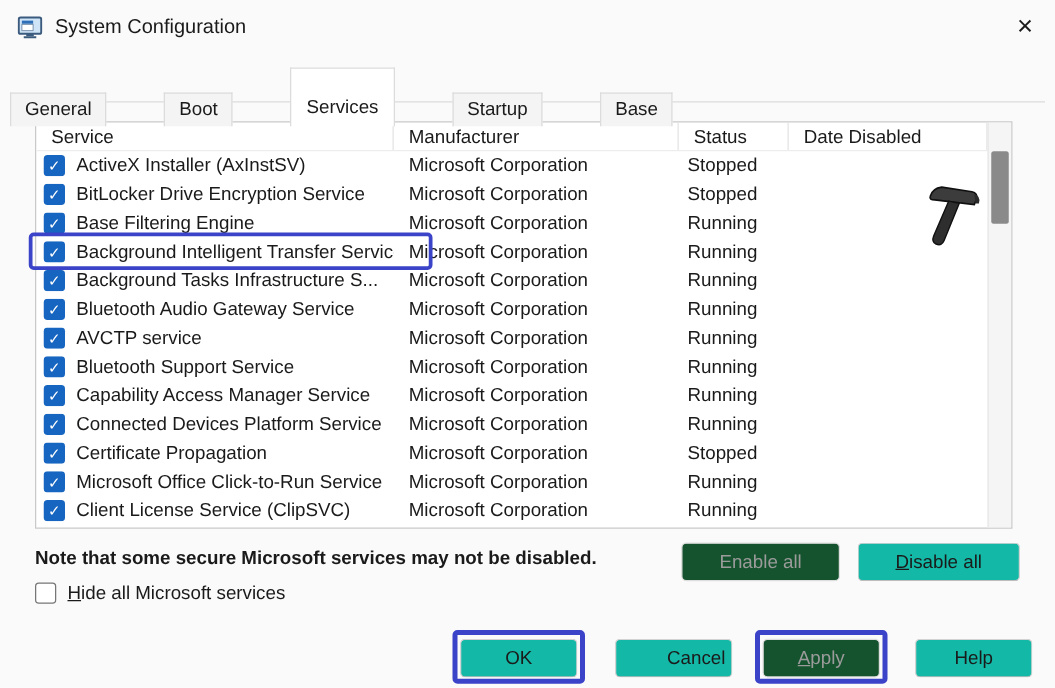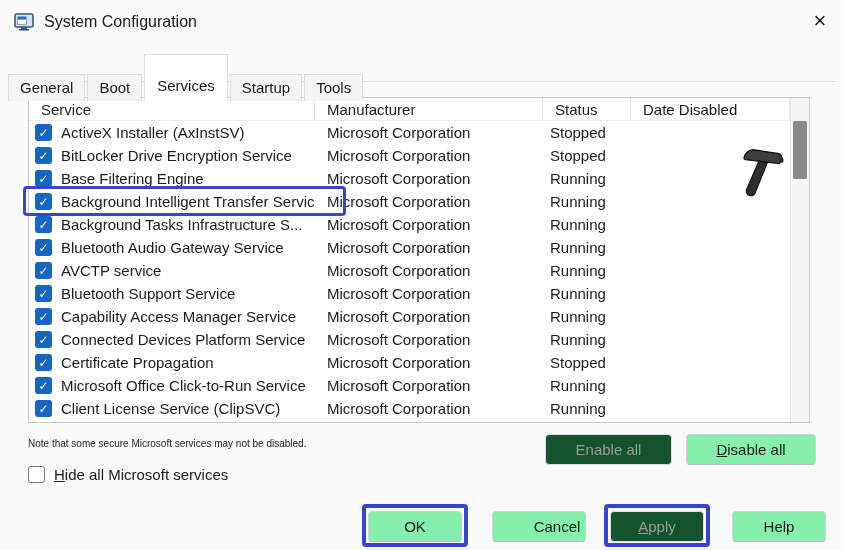--- a/index.html
+++ b/index.html
@@ -12,21 +12,21 @@
   }
   .window { position: relative; width: 844px; height: 550px; background: #fafafa; }
 
   
   .titlebar { position: absolute; top: 0; left: 0; right: 0; height: 44px; display: flex; align-items: center; padding: 0 14px; }
   .app-icon { width: 20px; height: 20px; margin-right: 10px; flex: 0 0 auto; }
   .title-text { font-size: 16px; }
   .close-btn { position: absolute; right: 0; top: 0; width: 48px; height: 42px; display: flex; align-items: center; justify-content: center; font-size: 22px; color: #1a1a1a; cursor: default; }
 
   
-  .tabs { position: absolute; left: 8px; top: 54px; display: flex; align-items: flex-end; z-index: 3; }
+  .tabs { position: absolute; left: 8px; top: 54px; display: flex; align-items: flex-end; z-index: 3; gap: 44px; }
   .tab { font-size: 15px; padding: 4px 11px 5px; border: 1px solid #dcdcdc; border-bottom: none; background: #f4f4f4; margin-right: 2px; position: relative; }
   .tab.active { background: #fff; padding: 22px 12px 7px; z-index: 4; }
   .tab-baseline { position: absolute; left: 8px; right: 8px; top: 81px; border-top: 1px solid #dcdcdc; z-index: 2; }
 
   
   .listbox { position: absolute; left: 28px; top: 97px; width: 782px; height: 326px; background: #fff; border: 1px solid #c9c9c9; overflow: hidden; }
   .list-header { display: flex; height: 23px; align-items: center; border-bottom: 1px solid #ededed; }
   .hcell { font-size: 15px; padding-left: 12px; height: 100%; display: flex; align-items: center; border-right: 1px solid #e3e3e3; }
   .hc-service { width: 286px; }
   .hc-manufacturer { width: 228px; }
@@ -51,23 +51,23 @@
   
   .hammer { position: absolute; left: 728px; top: 146px; width: 62px; height: 52px; z-index: 6; pointer-events: none; }
 
   
   .annotation { position: absolute; border: 3px solid var(--annotation, #3b43c8); border-radius: 4px; z-index: 7; pointer-events: none; }
   .ann-bits { left: 23px; top: 186px; width: 323px; height: 30px; }
   .ann-ok { left: 362px; top: 504px; width: 106px; height: 43px; border-width: 4px; }
   .ann-apply { left: 604px; top: 504px; width: 106px; height: 43px; border-width: 4px; }
 
   
-  .note { position: absolute; left: 28px; top: 438px; font-size: 10px; }
-
-  .btn { position: absolute; height: 31px; border: 1px solid #d2d2d2; border-bottom-color: #bdbdbd; border-radius: 4px; background: #86efac; font-size: 15px; display: flex; align-items: center; justify-content: center; color: #1a1a1a; cursor: default; }
+  .note { position: absolute; left: 28px; top: 438px; font-size: 15px; font-weight: bold; }
+
+  .btn { position: absolute; height: 31px; border: 1px solid #d2d2d2; border-bottom-color: #bdbdbd; border-radius: 4px; background: #14b8a6; font-size: 15px; display: flex; align-items: center; justify-content: center; color: #1a1a1a; cursor: default; }
   .btn.disabled { color: var(--disabled-text, #9b9b9b); background: #14532d; border-color: #dedede; }
   .btn-enable-all { left: 545px; top: 434px; width: 127px; }
   .btn-disable-all { left: 686px; top: 434px; width: 130px; }
   .btn-ok { left: 368px; top: 511px; width: 94px; }
   .btn-cancel { left: 492px; top: 511px; width: 94px; padding-left: 36px; }
   .btn-apply { left: 610px; top: 511px; width: 94px; }
   .btn-help { left: 732px; top: 511px; width: 94px; }
   .ul { text-decoration: underline; }
 
   .hide-check-row { position: absolute; left: 28px; top: 466px; display: flex; align-items: center; }
@@ -91,21 +91,21 @@
     </span>
     <span class="title-text">System Configuration</span>
     <span class="close-btn">×</span>
   </div>
 
   <div class="tabs">
     <div class="tab">General</div>
     <div class="tab">Boot</div>
     <div class="tab active">Services</div>
     <div class="tab">Startup</div>
-    <div class="tab">Tools</div>
+    <div class="tab">Base</div>
   </div>
   <div class="tab-baseline"></div>
 
   <div class="listbox">
     <div class="list-header">
       <div class="hcell hc-service">Service</div>
       <div class="hcell hc-manufacturer">Manufacturer</div>
       <div class="hcell hc-status">Status</div>
       <div class="hcell hc-date">Date Disabled</div>
       <div class="hcell hc-fill"></div>

